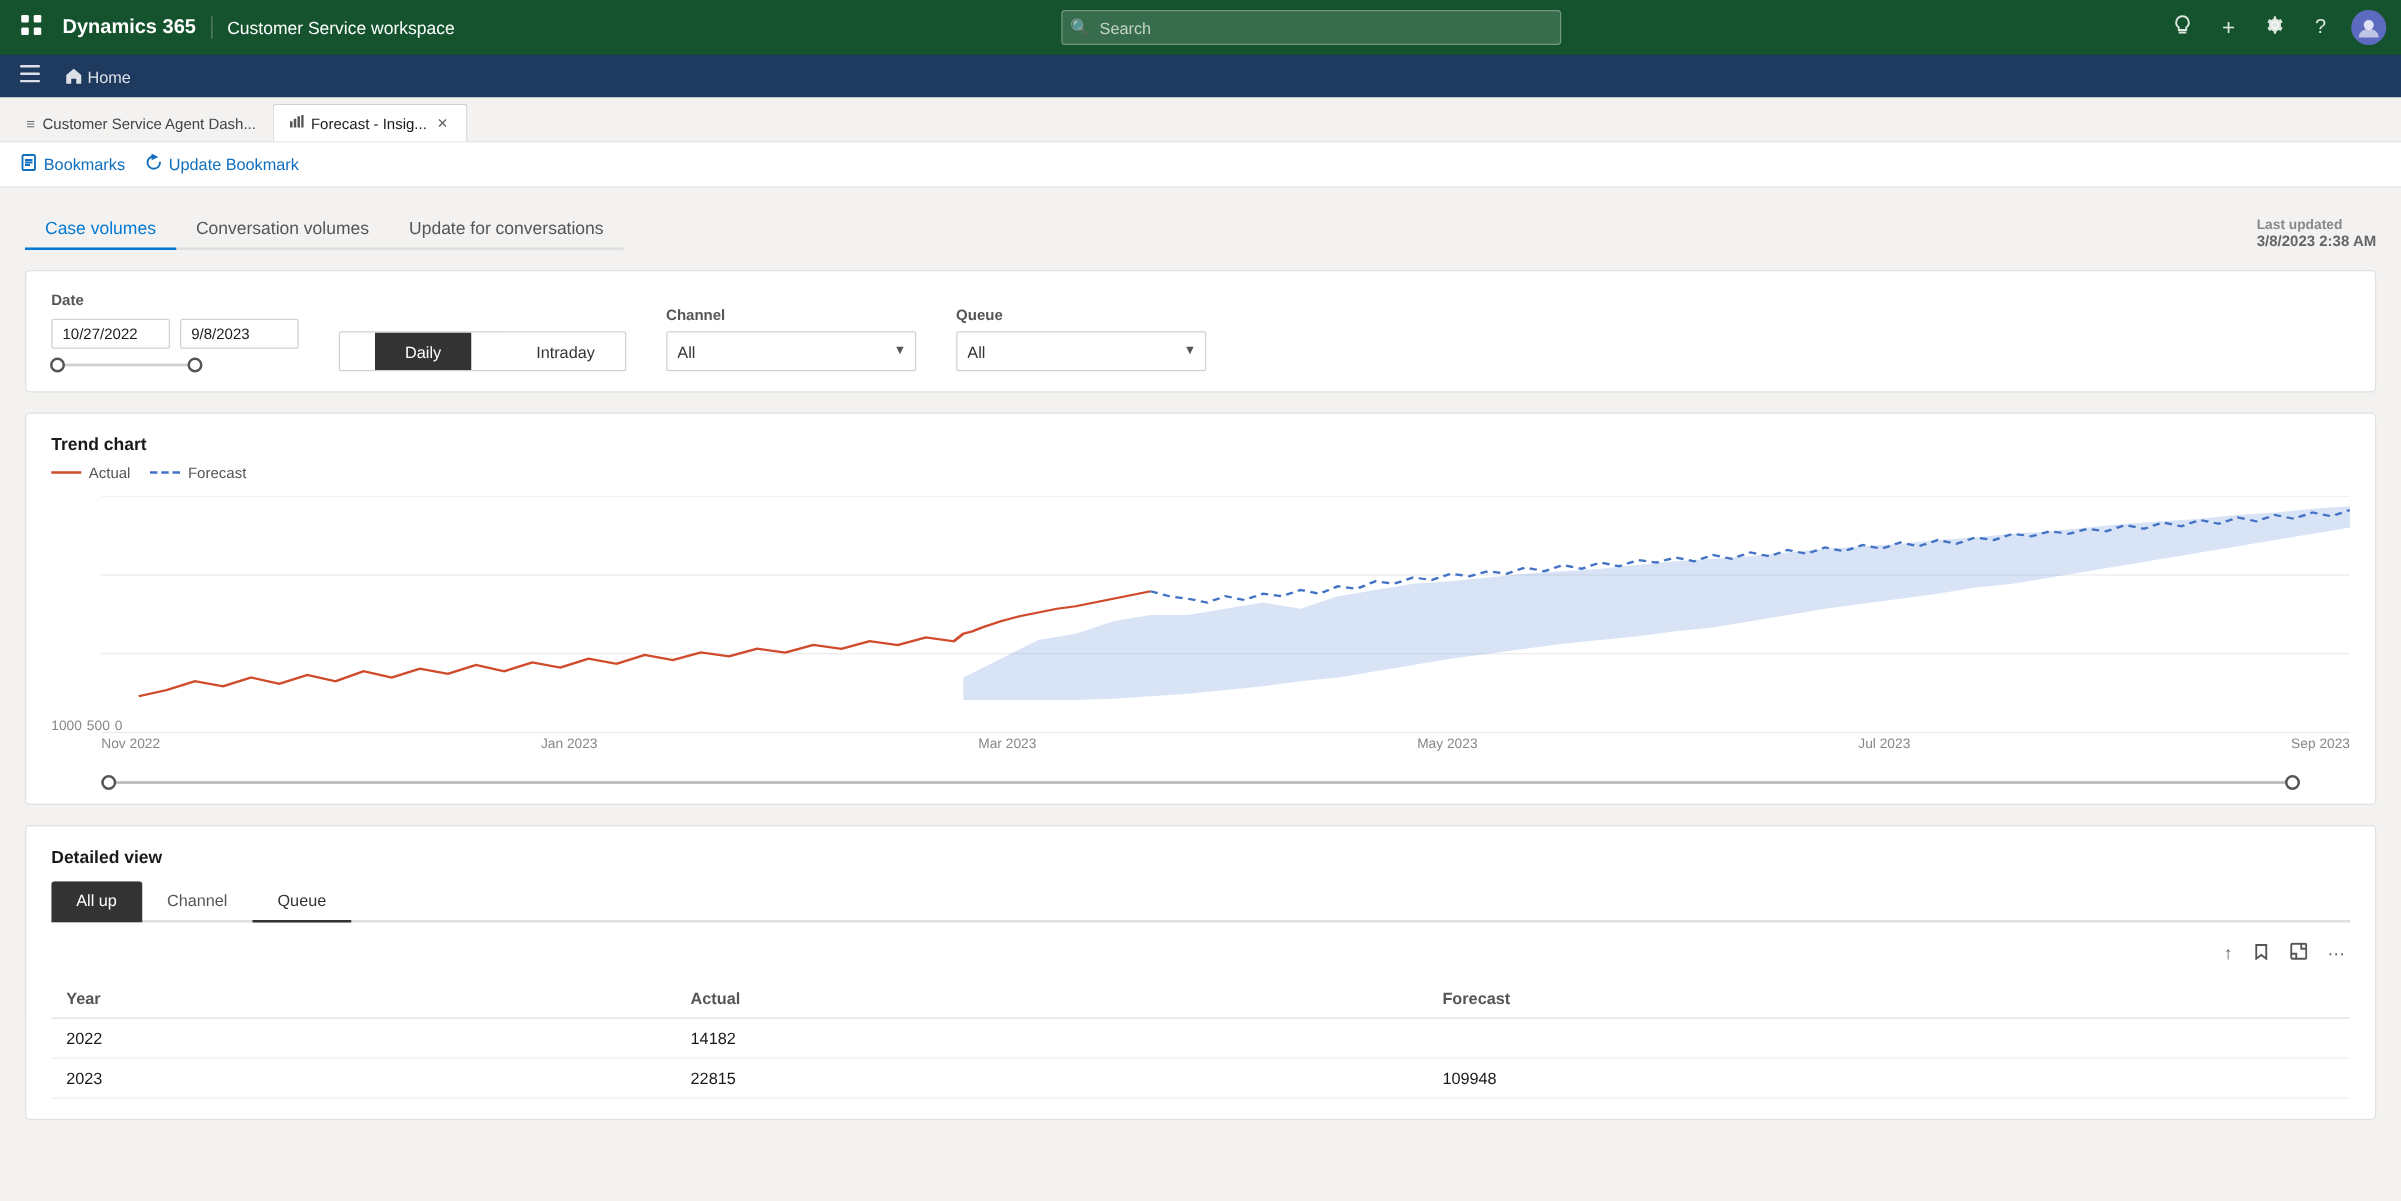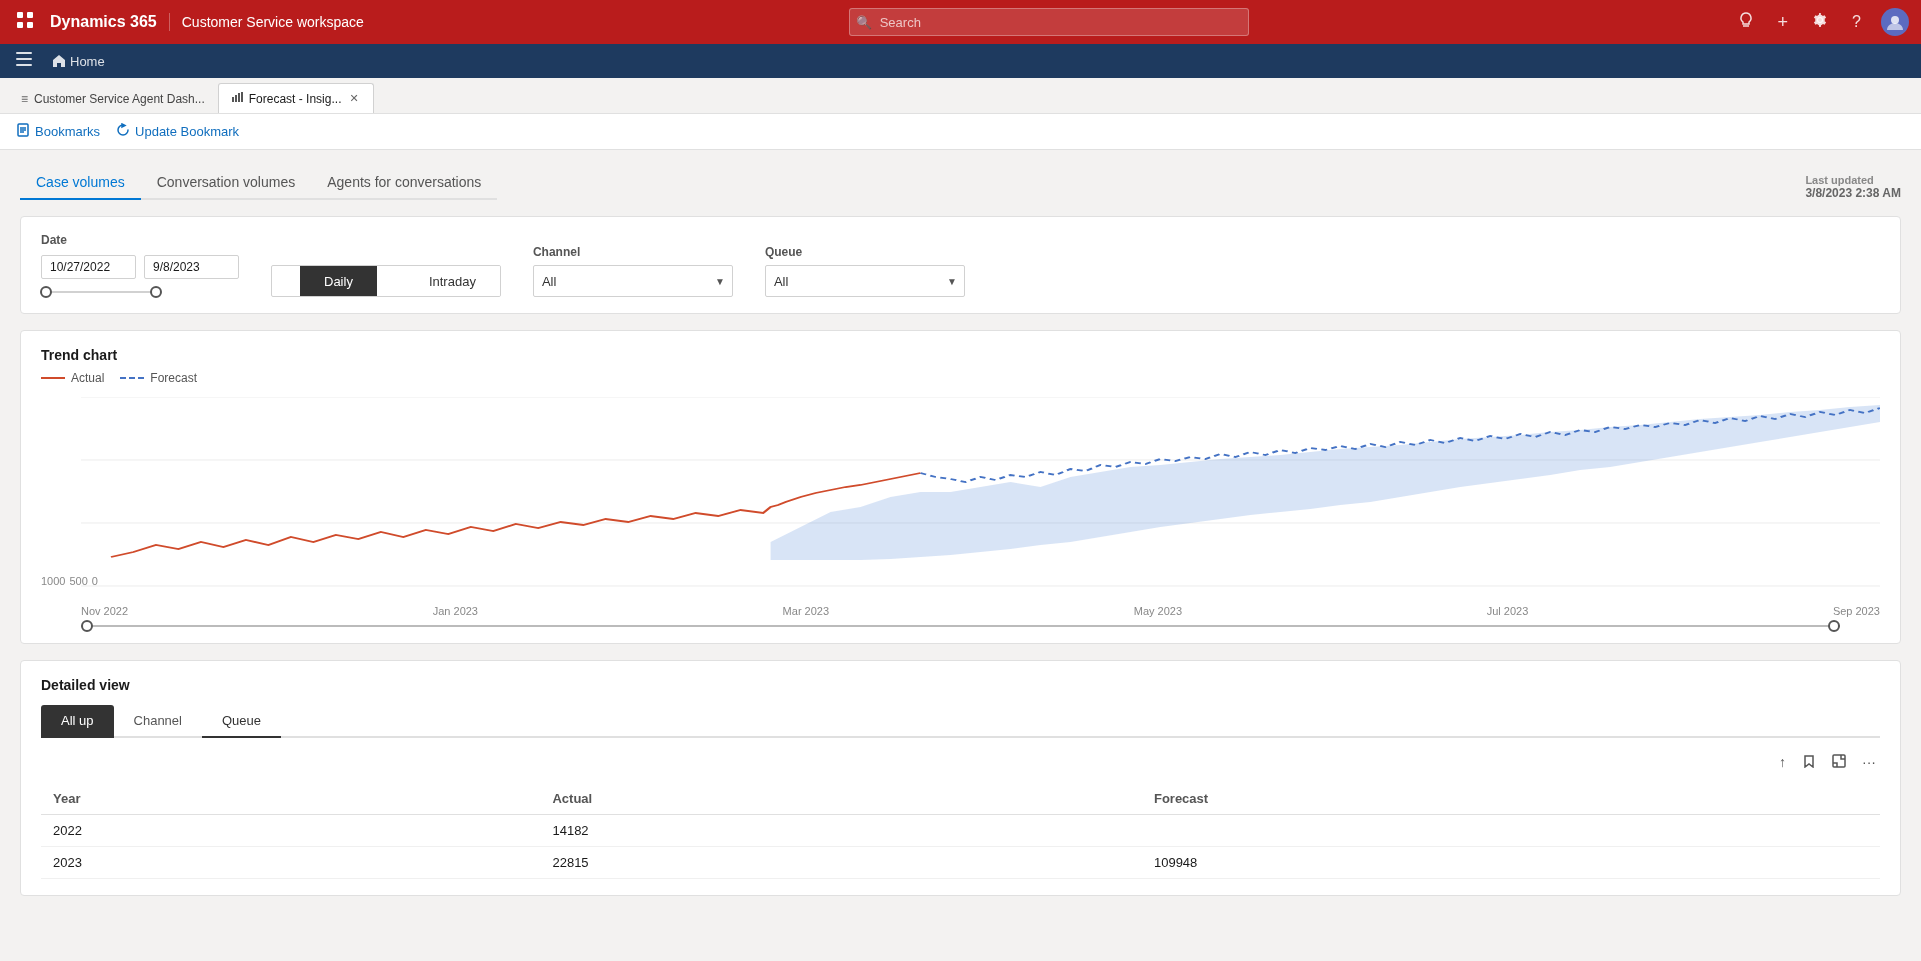--- a/index.html
+++ b/index.html
@@ -1,20 +1,20 @@
 <!DOCTYPE html>
 <html><head>
   <meta charset="utf-8">
   <style>
     * { box-sizing: border-box; margin: 0; padding: 0; }
     body { font-family: 'Segoe UI', Arial, sans-serif; background: #f3f2f1; font-size: 13px; overflow: hidden; }
 
     
     .topbar {
-      background: #b91c1c;
+      background: #14532d;
       height: 44px;
       display: flex;
       align-items: center;
       padding: 0 12px;
       gap: 12px;
       color: white;
     }
     .topbar-apps-icon {
       color: white;
       font-size: 18px;
@@ -356,21 +356,21 @@
       position: absolute;
       left: 40px;
       right: 0;
       top: 0;
       bottom: 30px;
     }
     .chart-xaxis {
       position: absolute;
       left: 40px;
       right: 0;
-      bottom: 0;
+      bottom: 16px;
       display: flex;
       justify-content: space-between;
     }
     .chart-xaxis-label {
       font-size: 11px;
       color: #888;
     }
     .chart-range-slider {
       display: flex;
       align-items: center;
@@ -578,21 +578,21 @@
 
   <div class="content-header">
     <div class="content-tabs">
       <div class="content-tab active">
         <span>Case volumes</span>
       </div>
       <div class="content-tab">
         <span>Conversation volumes</span>
       </div>
       <div class="content-tab">
-        <span>Agents for conversations</span>
+        <span>Update for conversations</span>
       </div>
     </div>
     <div class="last-updated">
       <div class="last-updated-label">Last updated</div>
       <div>3/8/2023 2:38 AM</div>
     </div>
   </div>
 
   <div style="background:white; border:1px solid #e0e0e0; border-radius:4px; padding:16px 20px; margin-bottom:16px; display:flex; align-items:flex-end; gap:32px;">
     <div class="filter-group">

